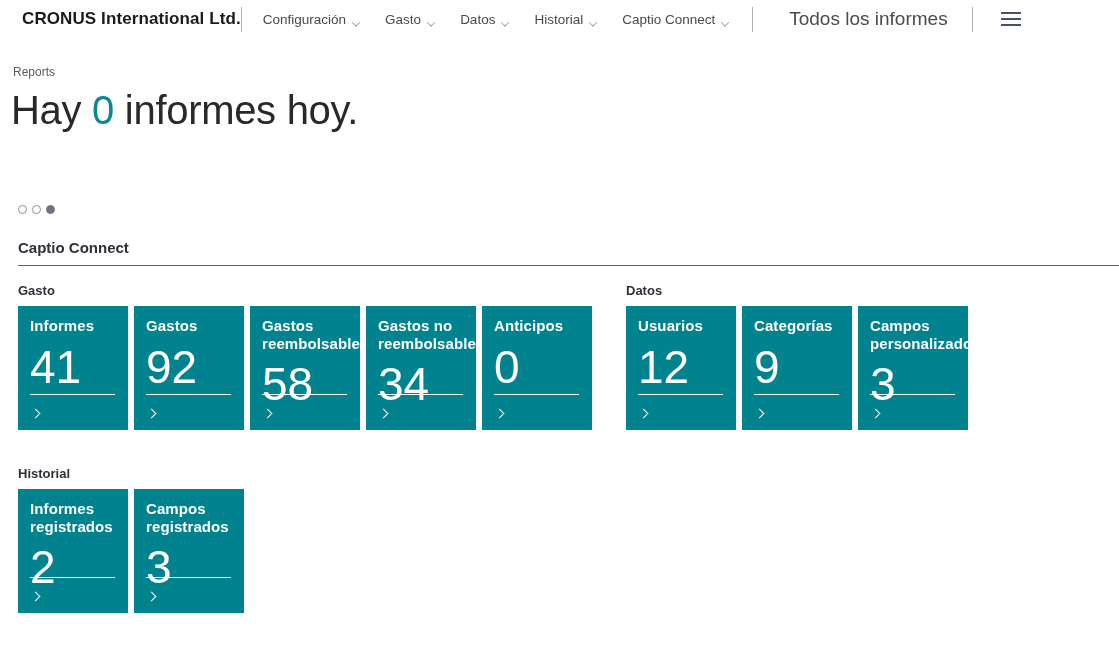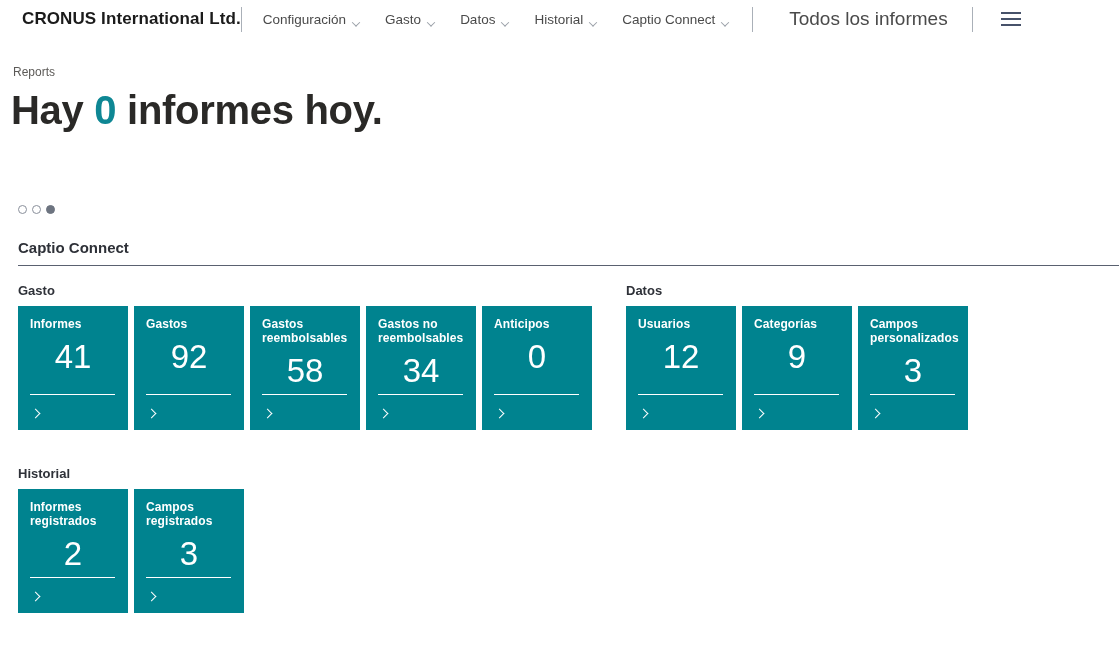--- a/index.html
+++ b/index.html
@@ -74,21 +74,21 @@
     width: 20px; height: 2px;
     background: #47526a;
   }
 
   
   .hero { padding-left: 13px; margin-top: 27px; }
   .eyebrow { font-size: 12px; color: #5c5a57; }
   .hero h1 {
     margin: 9px 0 10px -2px;
     font-size: 40px;
-    font-weight: 700;
+    font-weight: 400;
     color: #2a2927;
     letter-spacing: -0.3px;
     line-height: 1.1;
   }
   .hero h1 .count { color: #0e8794; }
 
   
   .dots {
     display: flex; gap: 5px;
     margin: 73px 0 0 18px;
@@ -134,31 +134,30 @@
   .tile {
     position: relative;
     width: 110px; height: 124px;
     background: #00838F;
     color: #fff;
     padding: 11px 12px 0 12px;
     cursor: pointer;
     flex: 0 0 auto;
   }
   .tile-label {
-    font-size: 12px;
+    font-size: 15px;
     font-weight: 600;
     line-height: 1.18;
     letter-spacing: 0.1px;
   }
   .tile-value {
-    font-size: 33px;
+    font-size: 46px;
     font-weight: 300;
     line-height: 1;
     margin-top: 9px;
-    text-align: center;
   }
   .tile-line {
     position: absolute;
     left: 12px; right: 13px; bottom: 35px;
     height: 1px;
     background: #ffffff;
   }
   .tile-chev {
     position: absolute;
     left: 14px; bottom: 13px;

